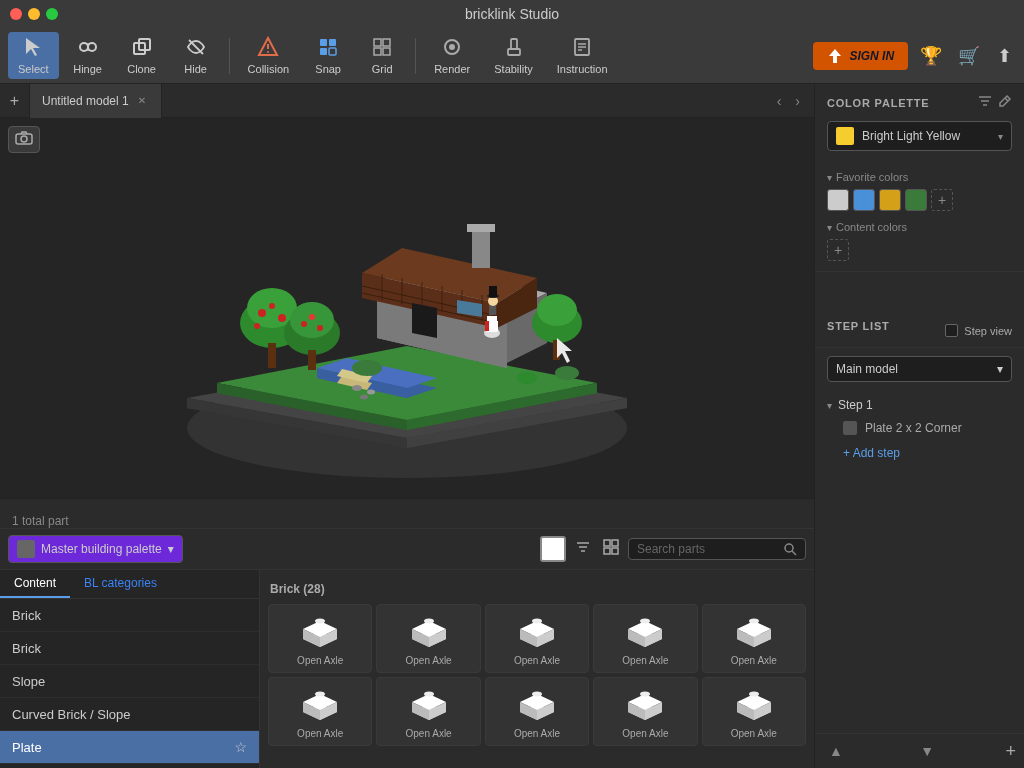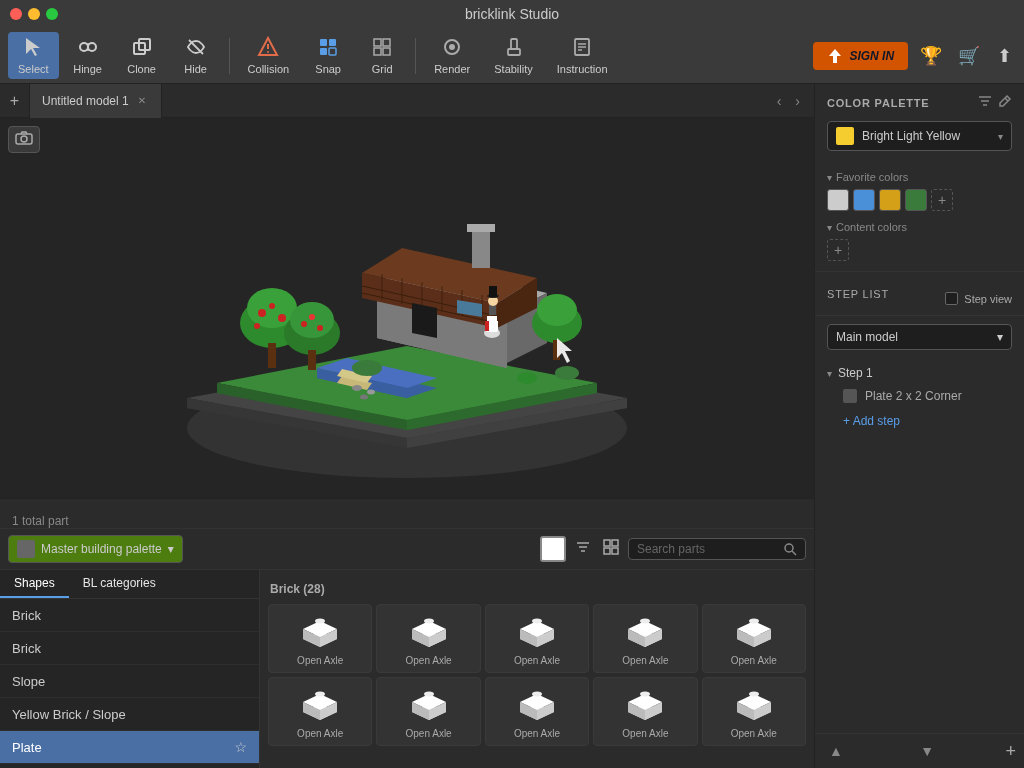--- a/index.html
+++ b/index.html
@@ -214,21 +214,21 @@
       align-items: center;
       padding: 6px 8px;
       gap: 8px;
       background: #2b2b2b;
       border-bottom: 1px solid #333;
     }
     .palette-selector {
       display: flex;
       align-items: center;
       gap: 6px;
-      background: #4d7c0f;
+      background: #6d28d9;
       border: 1px solid #555;
       border-radius: 4px;
       padding: 4px 8px;
       cursor: pointer;
       font-size: 12px;
       color: #ccc;
     }
     .palette-icon {
       width: 18px;
       height: 18px;
@@ -294,21 +294,21 @@
       flex-direction: column;
     }
     .cats-tabs {
       display: flex;
       border-bottom: 1px solid #333;
     }
     .cat-tab {
       padding: 6px 14px;
       font-size: 12px;
       cursor: pointer;
-      color: #e5e5e5;
+      color: #3b82f6;
       border-bottom: 2px solid transparent;
     }
     .cat-tab.active {
       color: white;
       border-bottom: 2px solid #5a9ee8;
     }
     .cat-list {
       flex: 1;
       overflow-y: auto;
     }
@@ -370,20 +370,21 @@
     }
 
     
     .right-panel {
       width: 210px;
       background: #2b2b2b;
       border-left: 1px solid #222;
       display: flex;
       flex-direction: column;
       flex-shrink: 0;
+      gap: 32px;
     }
     .panel-section {
       border-bottom: 1px solid #333;
       padding: 10px 12px;
     }
     .panel-title {
       font-size: 11px;
       font-weight: 700;
       color: #aaa;
       letter-spacing: 0.8px;
@@ -485,21 +486,21 @@
     }
     .step-list-header {
       display: flex;
       align-items: center;
       justify-content: space-between;
       padding: 10px 12px;
       border-bottom: 1px solid #333;
     }
     .step-list-title {
       font-size: 11px;
-      font-weight: 400;
+      font-weight: 700;
       color: #aaa;
       letter-spacing: 0.8px;
       text-transform: uppercase;
     }
     .step-view-toggle {
       display: flex;
       align-items: center;
       gap: 6px;
       font-size: 11px;
       color: #aaa;
@@ -890,38 +891,38 @@
                 <line x1="9" y1="9" x2="13" y2="13" stroke="#888" stroke-width="1.5"></line>
               </svg>
           </div>
         </div>
       </div>
 
       <div class="parts-content">
 
         <div class="categories-panel">
           <div class="cats-tabs">
-            <div class="cat-tab active">Shapes</div>
+            <div class="cat-tab active">Content</div>
             <div class="cat-tab">BL categories</div>
           </div>
           <div class="cat-list">
             <div class="cat-item">
               <span>Brick</span>
               <span class="cat-item-star">☆</span>
             </div>
             <div class="cat-item">
               <span>Brick</span>
               <span class="cat-item-star">☆</span>
             </div>
             <div class="cat-item">
               <span>Slope</span>
               <span class="cat-item-star">☆</span>
             </div>
             <div class="cat-item">
-              <span>Yellow Brick / Slope</span>
+              <span>Curved Brick / Slope</span>
               <span class="cat-item-star">☆</span>
             </div>
             <div class="cat-item active">
               <span>Plate</span>
               <span class="cat-item-star">☆</span>
             </div>
             <div class="cat-item">
               
               
             </div>

